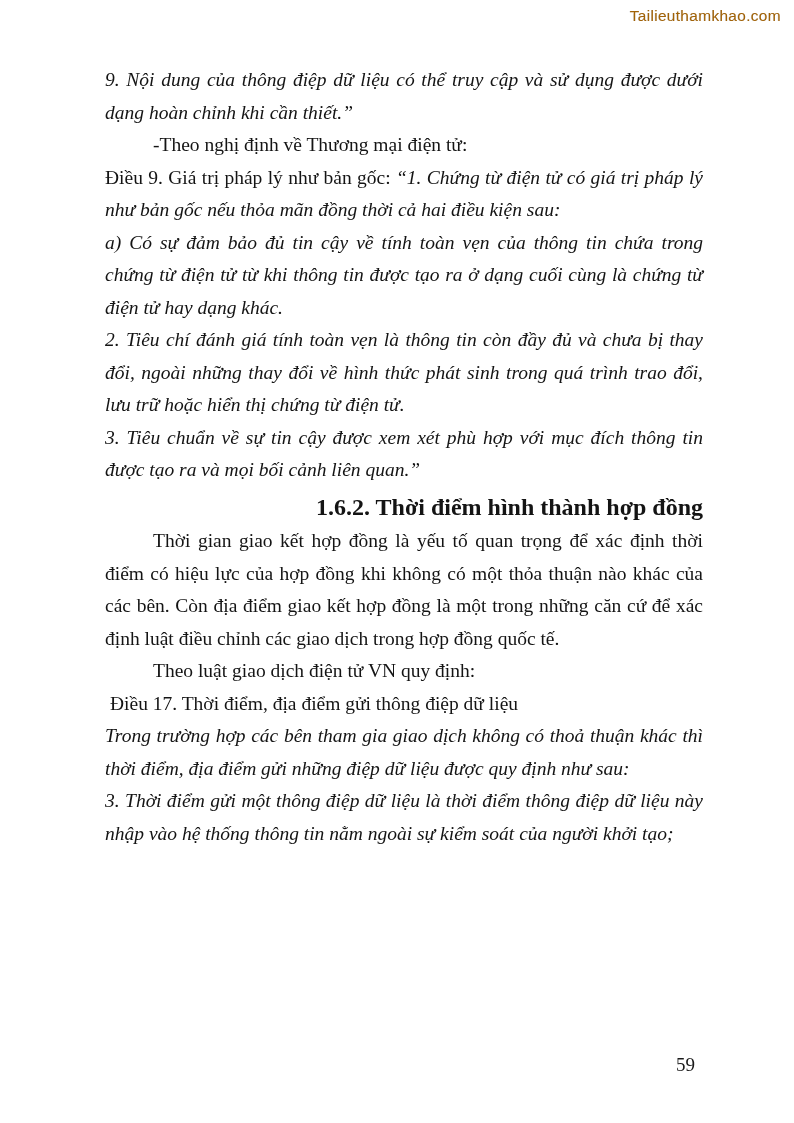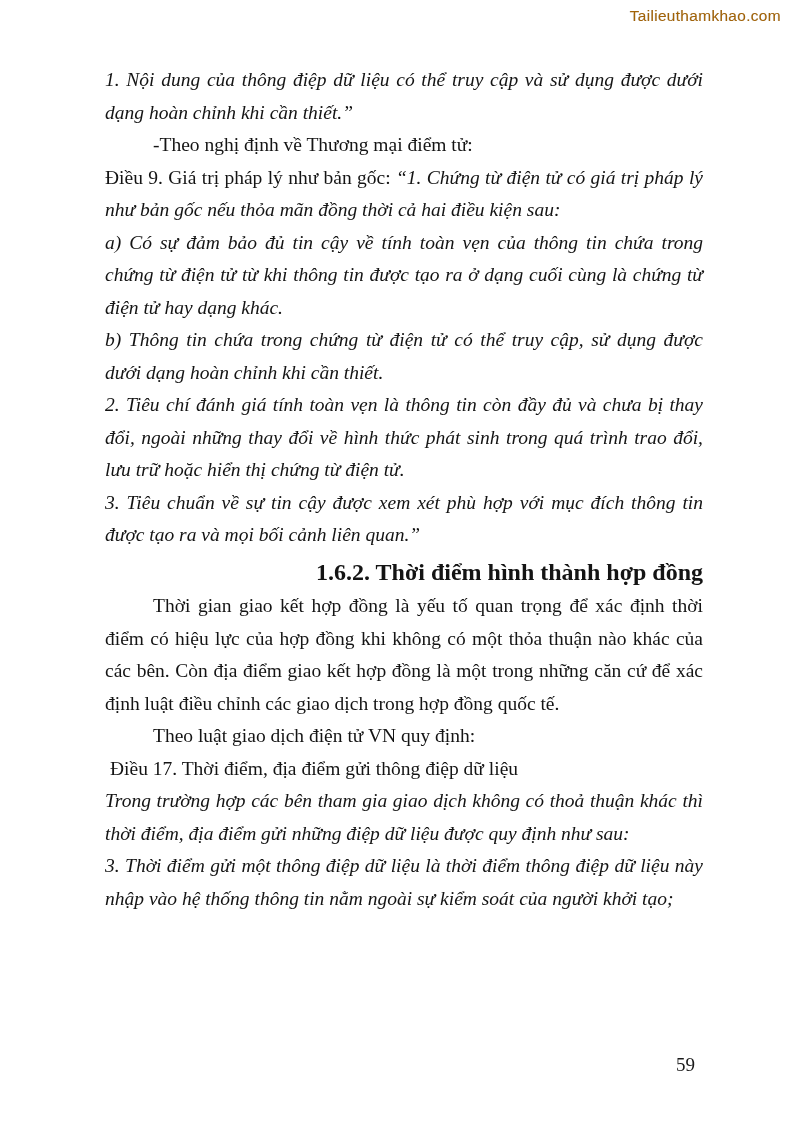--- a/index.html
+++ b/index.html
@@ -50,25 +50,24 @@
     font-size: 19px;
     color: #1a1a1a;
   }
 </style>
 </head>
 <body>
 
 <div class="watermark">Tailieuthamkhao.com</div>
 
 <div class="content">
-  <p class="it">1. Nội dung của thông điệp dữ liệu có thể truy cập và sử dụng được dưới dạng hoàn chỉnh khi cần thiết.”</p>
-  <p class="rg ind">-Theo nghị định về Thương mại điểm tử:</p>
+  <p class="it">9. Nội dung của thông điệp dữ liệu có thể truy cập và sử dụng được dưới dạng hoàn chỉnh khi cần thiết.”</p>
+  <p class="rg ind">-Theo nghị định về Thương mại điện tử:</p>
   <p class="rg"><span class="rg">Điều 9. Giá trị pháp lý như bản gốc: </span><span class="it">“1. Chứng từ điện tử có giá trị pháp lý như bản gốc nếu thỏa mãn đồng thời cả hai điều kiện sau:</span></p>
   <p class="it">a) Có sự đảm bảo đủ tin cậy về tính toàn vẹn của thông tin chứa trong chứng từ điện tử từ khi thông tin được tạo ra ở dạng cuối cùng là chứng từ điện tử hay dạng khác.</p>
-  <p class="it">b) Thông tin chứa trong chứng từ điện tử có thể truy cập, sử dụng được dưới dạng hoàn chỉnh khi cần thiết.</p>
   <p class="it">2. Tiêu chí đánh giá tính toàn vẹn là thông tin còn đầy đủ và chưa bị thay đổi, ngoài những thay đổi về hình thức phát sinh trong quá trình trao đổi, lưu trữ hoặc hiển thị chứng từ điện tử.</p>
   <p class="it">3. Tiêu chuẩn về sự tin cậy được xem xét phù hợp với mục đích thông tin được tạo ra và mọi bối cảnh liên quan.”</p>
   <h2 class="heading">1.6.2. Thời điểm hình thành hợp đồng</h2>
   <p class="rg ind">Thời gian giao kết hợp đồng là yếu tố quan trọng để xác định thời điểm có hiệu lực của hợp đồng khi không có một thỏa thuận nào khác của các bên. Còn địa điểm giao kết hợp đồng là một trong những căn cứ để xác định luật điều chỉnh các giao dịch trong hợp đồng quốc tế.</p>
   <p class="rg ind">Theo luật giao dịch điện tử VN quy định:</p>
   <p class="rg ind-sm">Điều 17. Thời điểm, địa điểm gửi thông điệp dữ liệu</p>
   <p class="it">Trong trường hợp các bên tham gia giao dịch không có thoả thuận khác thì thời điểm, địa điểm gửi những điệp dữ liệu được quy định như sau:</p>
   <p class="it">3. Thời điểm gửi một thông điệp dữ liệu là thời điểm thông điệp dữ liệu này nhập vào hệ thống thông tin nằm ngoài sự kiểm soát của người khởi tạo;</p>
 </div>
 

